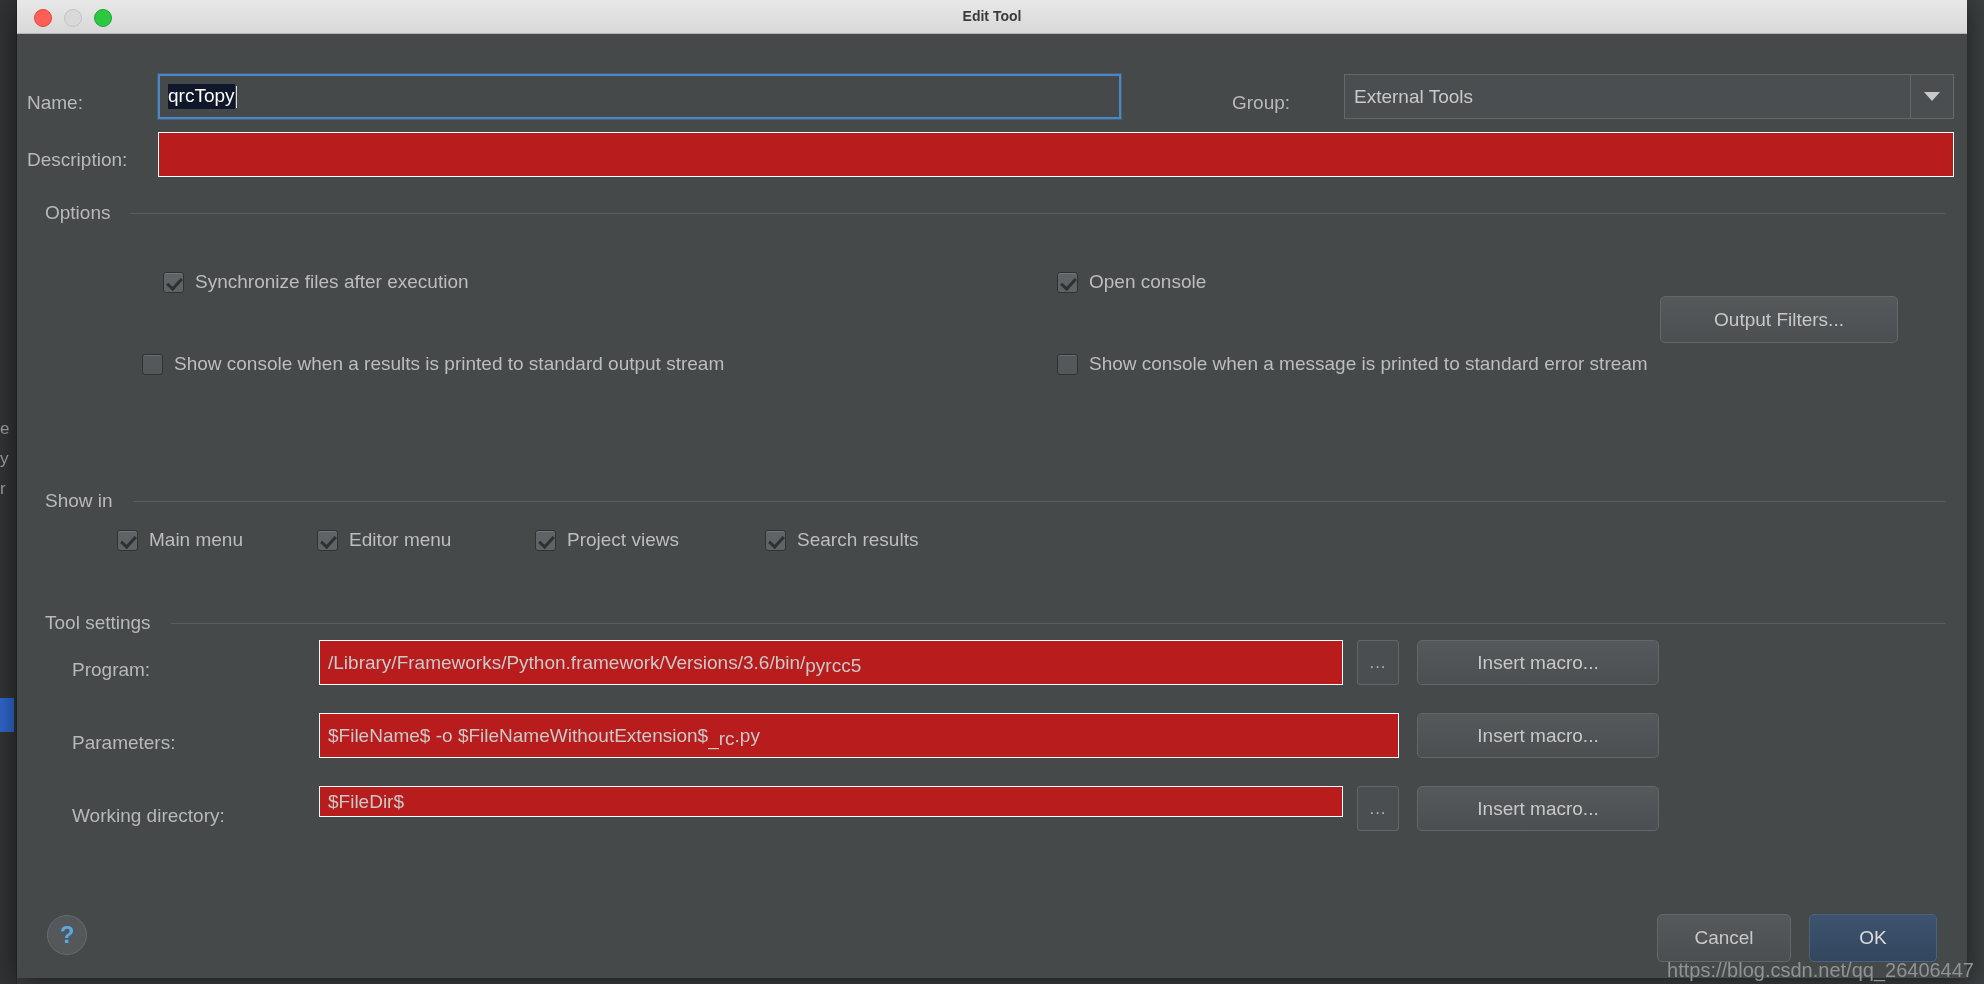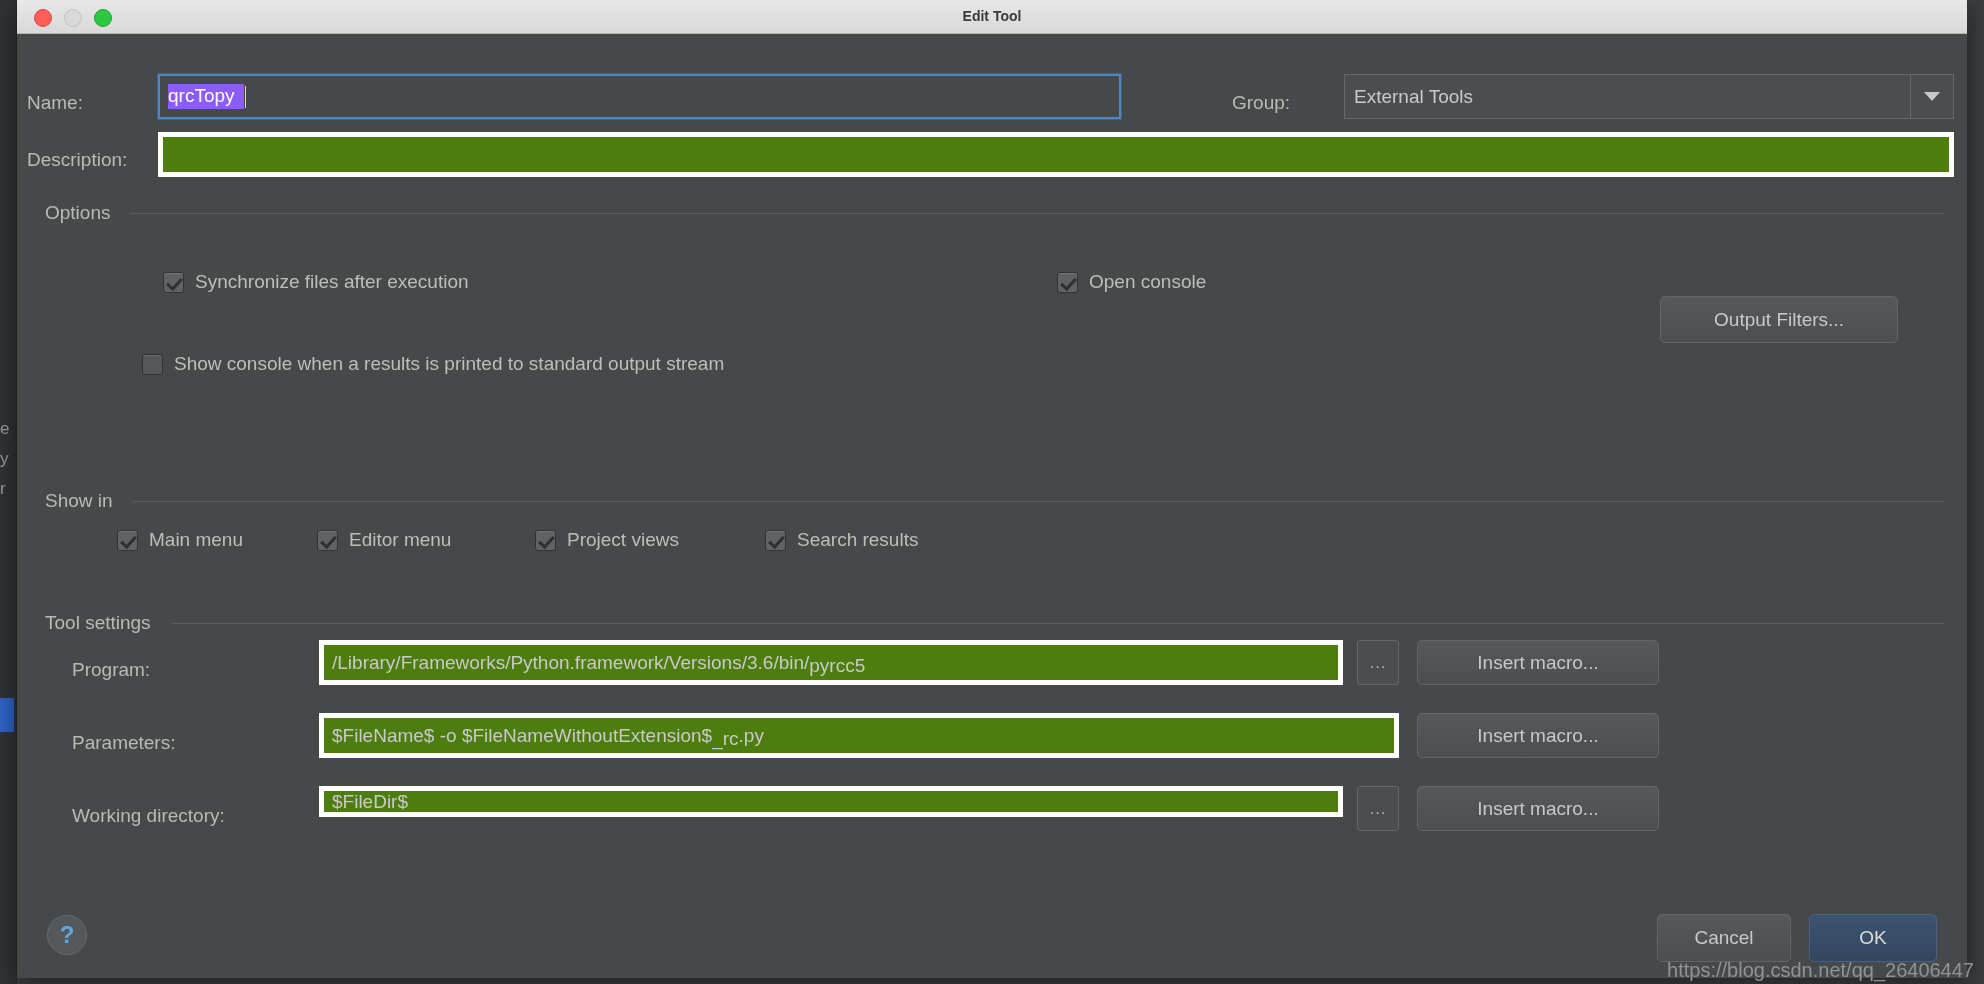--- a/index.html
+++ b/index.html
@@ -98,40 +98,40 @@
   .lbl {
     position: absolute;
     color: #b9b9b9;
     font-size: 19px;
     white-space: nowrap;
   }
 
   
   .field {
     position: absolute;
-    background: #4d7c0f;
-    border: 5px solid #ffffff;
+    background: #b91c1c;
+    border: 1px solid #ffffff;
     box-sizing: border-box;
     color: #c9c9c9;
     font-size: 19px;
     display: flex;
     align-items: center;
     padding: 0 8px;
     white-space: nowrap;
     overflow: hidden;
   }
   .field.focused {
     border: 2px solid #4a86c8;
     background: #45494a;
     box-shadow: 0 0 0 1px rgba(74,134,200,0.35);
   }
   .sel {
-    background: #8b5cf6;
+    background: #0f172a;
     color: #ffffff;
-    padding: 1px 9px 2px 0;
+    padding: 1px 0 2px 0;
   }
   .caret {
     display: inline-block;
     width: 1px;
     height: 22px;
     background: #d7d7d7;
     margin-left: 1px;
   }
   .err {
     border-bottom: 3px solid #f05a3c;
@@ -332,20 +332,24 @@
       <span class="cb-label">Open console</span>
     </div>
 
     <div class="btn" style="left:1643px; top:262px; width:238px; height:47px;">Output Filters...</div>
 
     <div class="cb-row" style="left:125px; top:319px;">
       <span class="cbox off"></span>
       <span class="cb-label">Show console when a results is printed to standard output stream</span>
     </div>
 
+    <div class="cb-row" style="left:1040px; top:319px;">
+      <span class="cbox off"></span>
+      <span class="cb-label">Show console when a message is printed to standard error stream</span>
+    </div>
 
     <div class="section" style="top:456px;">
       <span class="sect-label">Show in</span>
       <span class="rule"></span>
     </div>
 
     <div class="cb-row" style="left:100px; top:495px;">
       <span class="cbox on"></span>
       <span class="cb-label">Main menu</span>
     </div>

